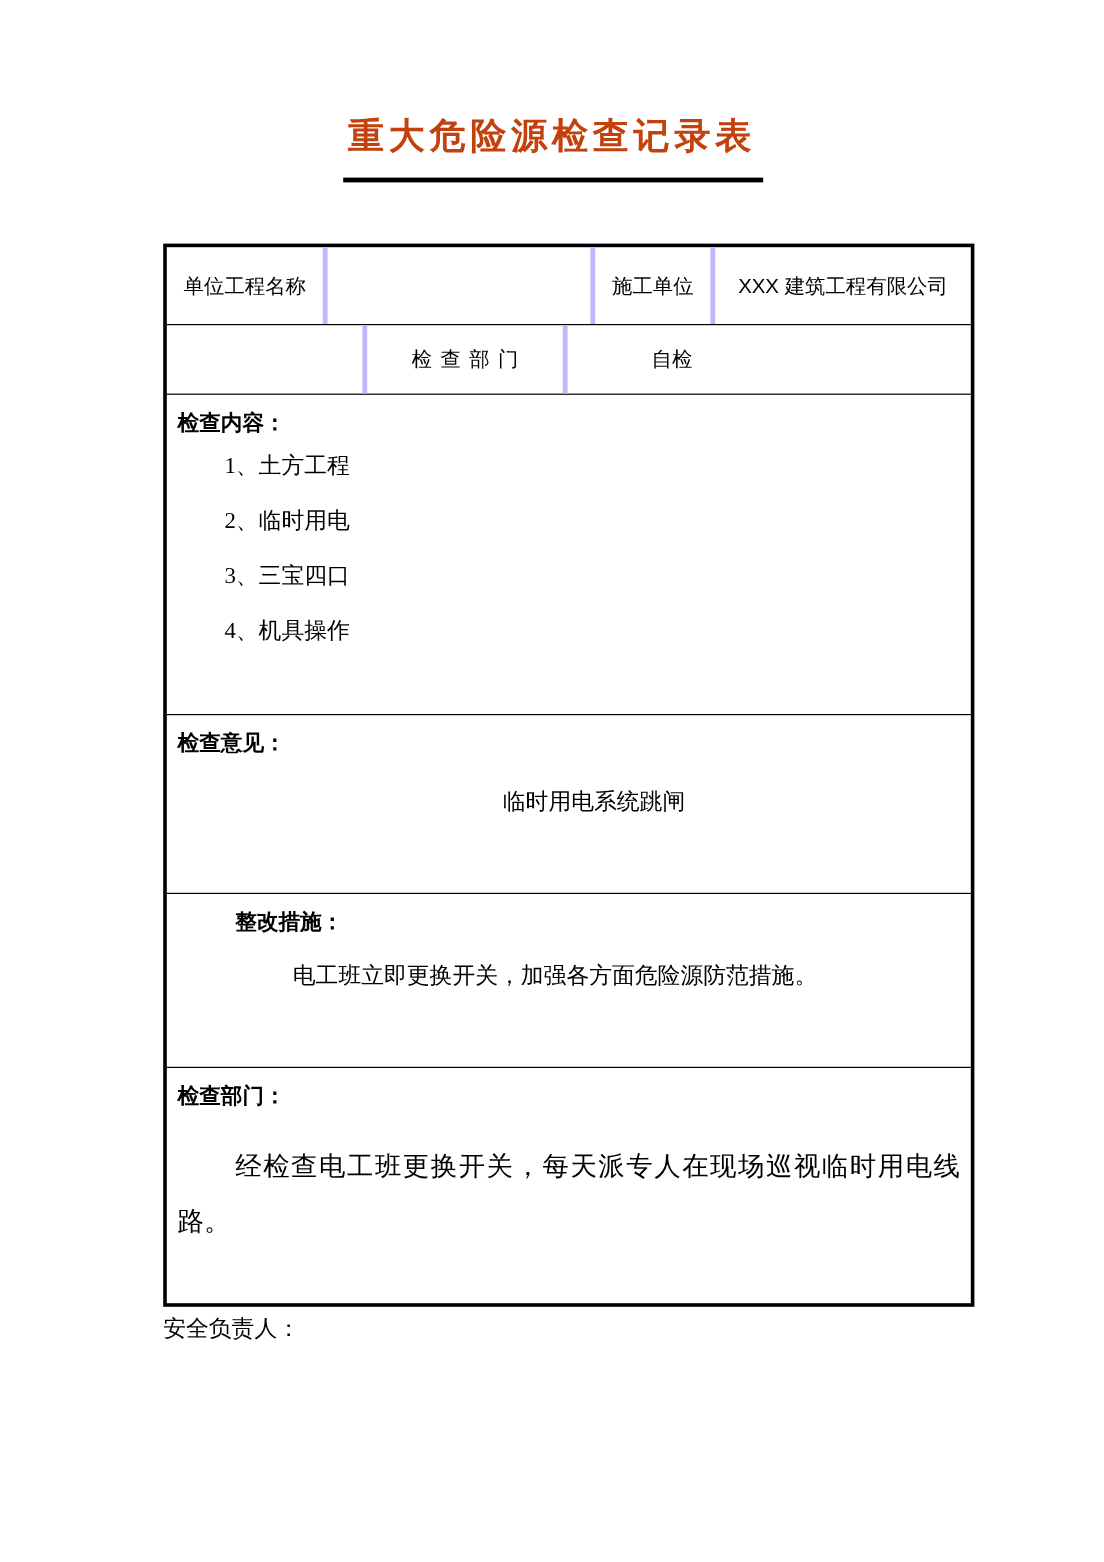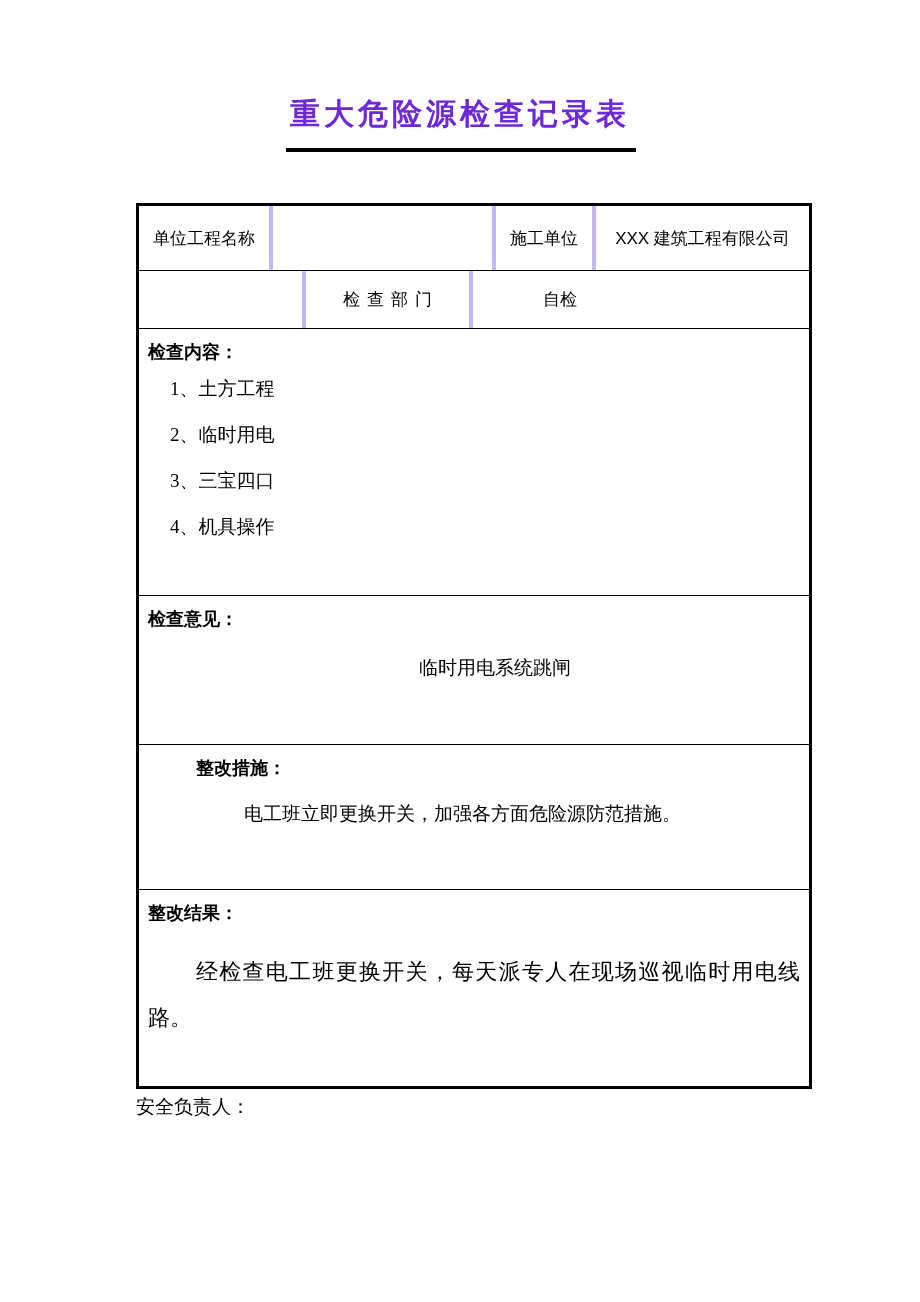--- a/index.html
+++ b/index.html
@@ -23,21 +23,21 @@
     top: 96px;
     width: 920px;
     text-align: center;
   }
   .doc-title {
     font-family: "Liberation Sans", "DejaVu Sans", sans-serif;
     font-weight: bold;
     font-size: 30px;
     letter-spacing: 4px;
     line-height: 1.2;
-    color: #6d28d9;
+    color: #c2410c;
     display: inline-block;
     white-space: nowrap;
   }
   .title-rule {
     position: absolute;
     left: 286px;
     top: 52px;
     width: 350px;
     height: 4px;
     background: #000;
@@ -117,21 +117,21 @@
     font-size: 18px;
     padding-left: 9px;
     line-height: 1.5;
   }
   .check-list {
     margin: 0;
     padding: 0;
     list-style: none;
   }
   .check-list li {
-    padding-left: 31px;
+    padding-left: 48px;
     height: 46px;
     line-height: 46px;
     font-family: "Liberation Serif", "DejaVu Serif", serif;
     font-size: 19px;
     white-space: nowrap;
   }
   .sec-content { height: 267px; }
   .sec-opinion { height: 149px; }
   .sec-measure { height: 145px; padding-left: 48px; }
   .sec-result  { height: 196px; }
@@ -208,19 +208,19 @@
     <div class="section-title">检查意见：</div>
     <div class="para-opinion">临时用电系统跳闸</div>
   </div>
 
   <div class="section sec-measure with-divider">
     <div class="section-title">整改措施：</div>
     <div class="para-indent">电工班立即更换开关，加强各方面危险源防范措施。</div>
   </div>
 
   <div class="section sec-result">
-    <div class="section-title">整改结果：</div>
+    <div class="section-title">检查部门：</div>
     <div class="para-wrap">经检查电工班更换开关，每天派专人在现场巡视临时用电线路。</div>
   </div>
 
 </div>
 
 <div class="footer-line">安全负责人：</div>
 
 </body></html>

